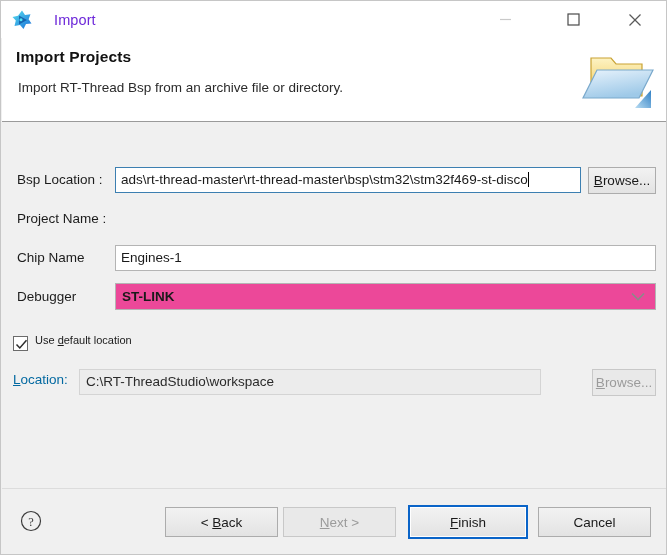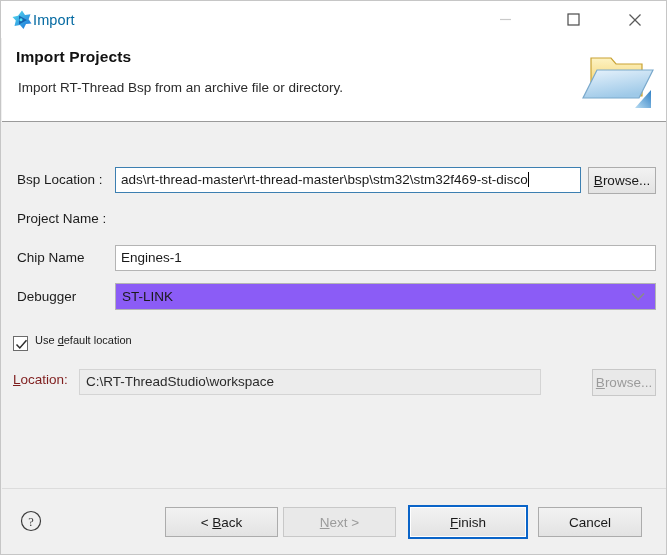--- a/index.html
+++ b/index.html
@@ -23,23 +23,23 @@
     position: absolute; top: 0; left: 0;
     width: 665px; height: 37px;
     background: #ffffff;
     display: flex; align-items: center;
   }
   #app-icon {
     margin-left: 10px; width: 22px; height: 22px;
     display: block; flex: 0 0 auto;
   }
   #title-text {
-    margin-left: 0;
+    margin-left: 21px;
     font-size: 14.5px;
-    color: #0369a1;
+    color: #6d28d9;
     letter-spacing: .1px;
     white-space: nowrap;
   }
   .wbtn {
     position: absolute; top: 0; height: 37px; width: 46px;
     display: flex; align-items: center; justify-content: center;
     background: transparent; border: none; padding: 0;
     cursor: default;
   }
   .wbtn svg { display: block; }
@@ -121,45 +121,46 @@
   #lbl-proj { top: 86px; }
   #in-proj  { left: 113px; top: 83px; width: 541px; }
 
   #lbl-chip { top: 125px; }
   #in-chip  { left: 113px; top: 122px; width: 541px; }
 
   #lbl-dbg { top: 164px; }
   #sel-dbg {
     position: absolute; left: 113px; top: 160px;
     width: 541px; height: 27px;
-    background: #8b5cf6;
+    background: #ec4899;
     border: 1px solid #b4b4b4;
     font-size: 13.5px; color: #1a1a1a;
     line-height: 25px; padding-left: 6px;
     white-space: nowrap;
+    font-weight: bold;
   }
   #sel-dbg .chev {
     position: absolute; right: 10px; top: 0; height: 25px;
     display: flex; align-items: center;
   }
   #chk-box {
     position: absolute; left: 11px; top: 213px;
     width: 15px; height: 15px;
     background: #fff; border: 1px solid #6b6b6b;
   }
   #chk-box svg { position: absolute; left: 1px; top: 1px; }
   #chk-label {
     position: absolute; left: 33px; top: 211px;
     font-size: 11px; color: #1a1a1a;
   }
 
   
   #lbl-loc {
     position: absolute; left: 11px; top: 249px;
-    font-size: 13.5px; color: #7f1d1d;
+    font-size: 13.5px; color: #0369a1;
   }
   #in-loc {
     position: absolute; left: 77px; top: 246px;
     width: 462px; height: 26px;
     background: #ececec; border: 1px solid #d4d4d4;
     font-size: 13.5px; color: #2a2a2a;
     line-height: 24px; padding-left: 6px;
     white-space: nowrap; overflow: hidden;
   }
   #btn-browse-loc { left: 590px; top: 246px; width: 64px; height: 27px; }
@@ -182,21 +183,21 @@
     border: 2px solid #0a64c8;
     background: #e9e9e9;
     padding: 0;
   }
   #btn-finish .inner {
     width: 100%; height: 100%;
     background: linear-gradient(#f2f2f2,#e3e3e3);
     border: 1px solid #ffffff;
     display: flex; align-items: center; justify-content: center;
   }
-  #btn-cancel { left: 536px; width: 104px; }
+  #btn-cancel { left: 536px; width: 113px; }
 </style>
 </head>
 <body>
 
 <div id="window">
 
   <div id="titlebar">
     <svg id="app-icon" viewBox="0 0 22 22">
       <defs>
         <linearGradient id="lg1" x1="0" y1="0" x2="1" y2="1">

